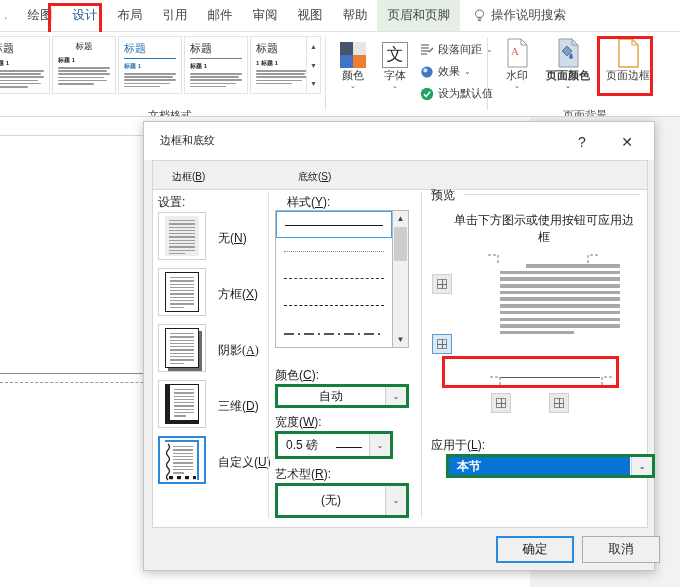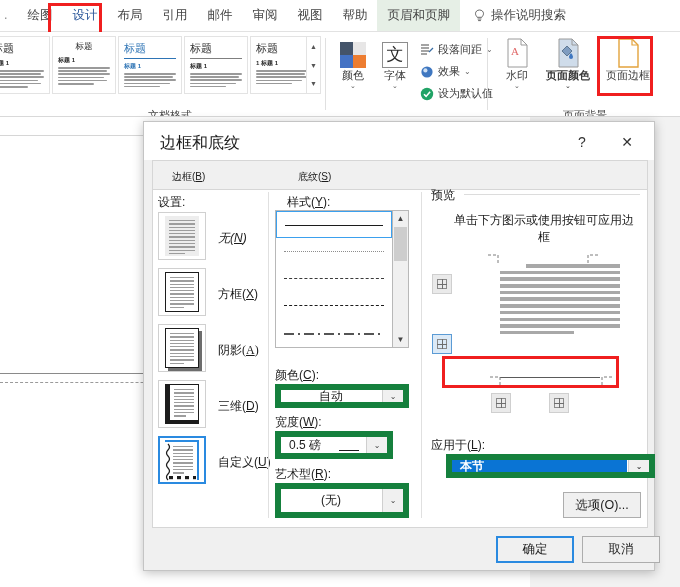--- a/index.html
+++ b/index.html
@@ -131,21 +131,21 @@
   
   .dialog {
     position:absolute; left:143px; top:121px; width:512px; height:450px;
     background:#f0f0f0; border:1px solid #c4c4c4;
     box-shadow: 0 2px 10px rgba(0,0,0,0.25);
   }
   .dlg-title {
     position:absolute; left:0; top:0; width:100%; height:38px; background:#ffffff;
   }
   .dlg-title .t {
-    position:absolute; left:16px; top:11px; font-size:16px; color:#1c1c1c;text-align:center;
+    position:absolute; left:16px; top:11px; font-size:11px; color:#1c1c1c;text-align:center;
   }
   .dlg-help {
     position:absolute; right:60px; top:10px; width:24px; height:20px;
     font-size:14px; color:#333; text-align:center; line-height:20px; cursor:default;
   }
   .dlg-close {
     position:absolute; right:14px; top:10px; width:26px; height:20px;
     font-size:14px; color:#333; text-align:center; line-height:20px;
   }
   .dlg-body {
@@ -194,21 +194,21 @@
   }
   .scrollbar .arw {
     position:absolute; left:0; width:15px; height:15px; font-size:8px; color:#444;
     display:flex; align-items:center; justify-content:center;
   }
   .scrollbar .thumbv {
     position:absolute; left:1px; top:16px; width:13px; height:34px; background:#cdcdcd;
   }
 
   .combo {
-    position:absolute; height:24px; border:6px solid #15803d; background:#fff;
+    position:absolute; height:24px; border:3px solid #15803d; background:#fff;
     font-size:12px; color:#1c1c1c;
   }
   .combo .val { position:absolute; left:0; right:22px; top:0; bottom:0;
     display:flex; align-items:center; justify-content:center; }
   .combo .val.lft { justify-content:flex-start; padding-left:8px; }
   .combo .arrow {
     position:absolute; right:0; top:0; width:21px; height:100%;
     background:#f0f0f0; border-left:1px solid #cfcfcf;
     display:flex; align-items:center; justify-content:center; font-size:8px; color:#444;
   }
@@ -483,21 +483,21 @@
             <i></i>
             <i></i>
             <i></i>
             <i></i>
             <i></i>
             <i></i>
             <i style="width:60%"></i>
           </div>
       </div>
     </div>
-    <div class="setting-lbl" style="top:108px;font-style:italic;">
+    <div class="setting-lbl" style="top:108px;">
       <span>无(</span><span class="u">N</span><span>)</span>
     </div>
 
     <div class="setting" style="top:146px;">
       <div class="thumb" style="border:1.6px solid #1c1c1c;">
         <div class="pl">
             <i></i>
             <i></i>
             <i></i>
             <i></i>
@@ -688,21 +688,20 @@
     </div>
 
     <div class="sect-label" style="left:287px; top:315px;">
       <span>应用于(</span><span class="u">L</span><span>):</span>
     </div>
     <div class="combo sel" style="left:302px; top:332px; width:209px; height:24px;font-weight:bold;">
       <div class="val lft">本节</div>
       <div class="arrow">⌄</div>
     </div>
 
-    <div class="btn" style="left:419px; top:370px; width:78px; height:26px;">选项(O)...</div>
 
     <div class="btn primary" style="left:352px; top:414px; width:78px; height:27px;">确定</div>
     <div class="btn" style="left:438px; top:414px; width:78px; height:27px;">取消</div>
   </div>
 
   <div class="redbox" style="left:442px; top:356px; width:177px; height:32px;"></div>
 
 </div>
 
 </body></html>

